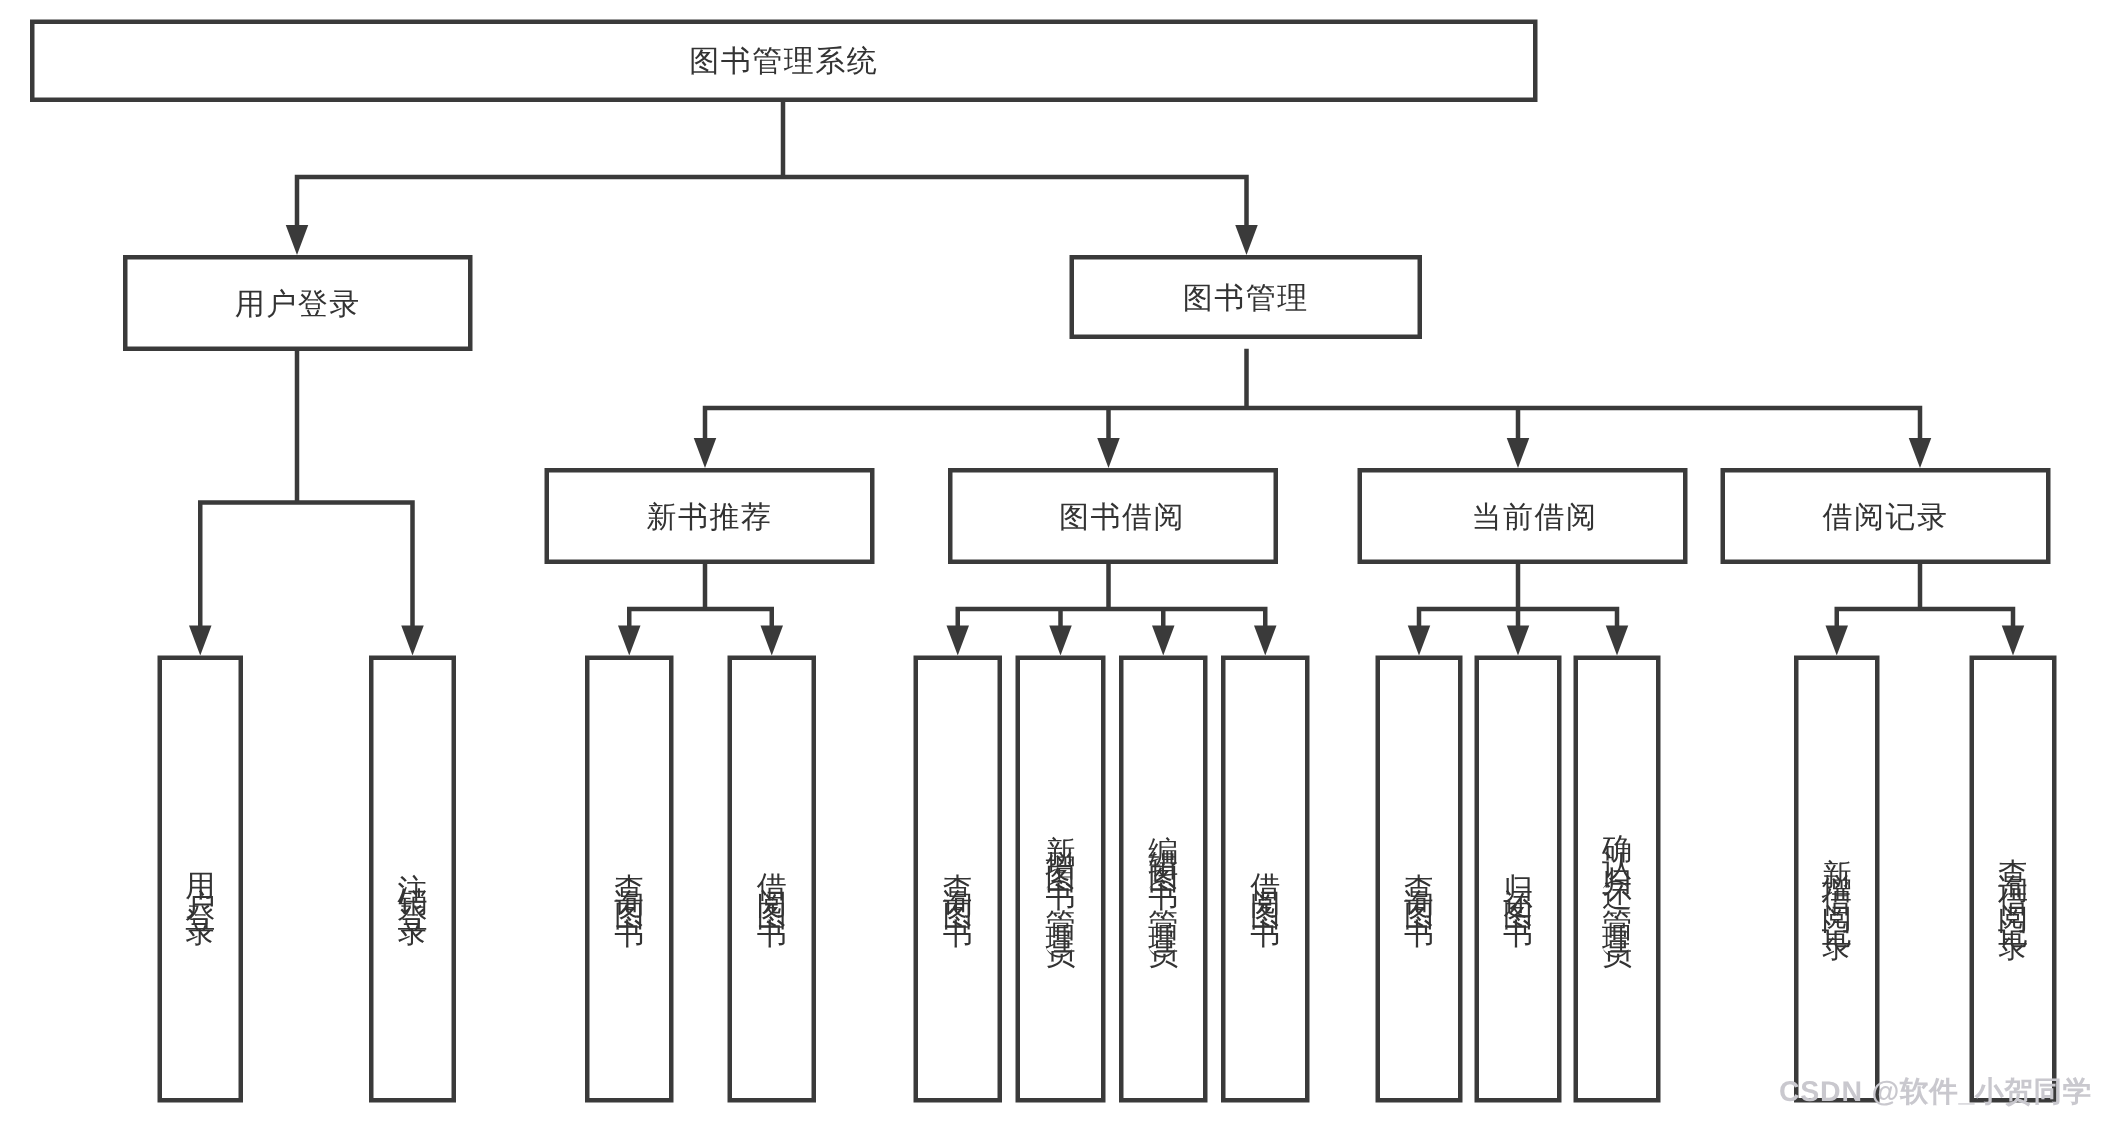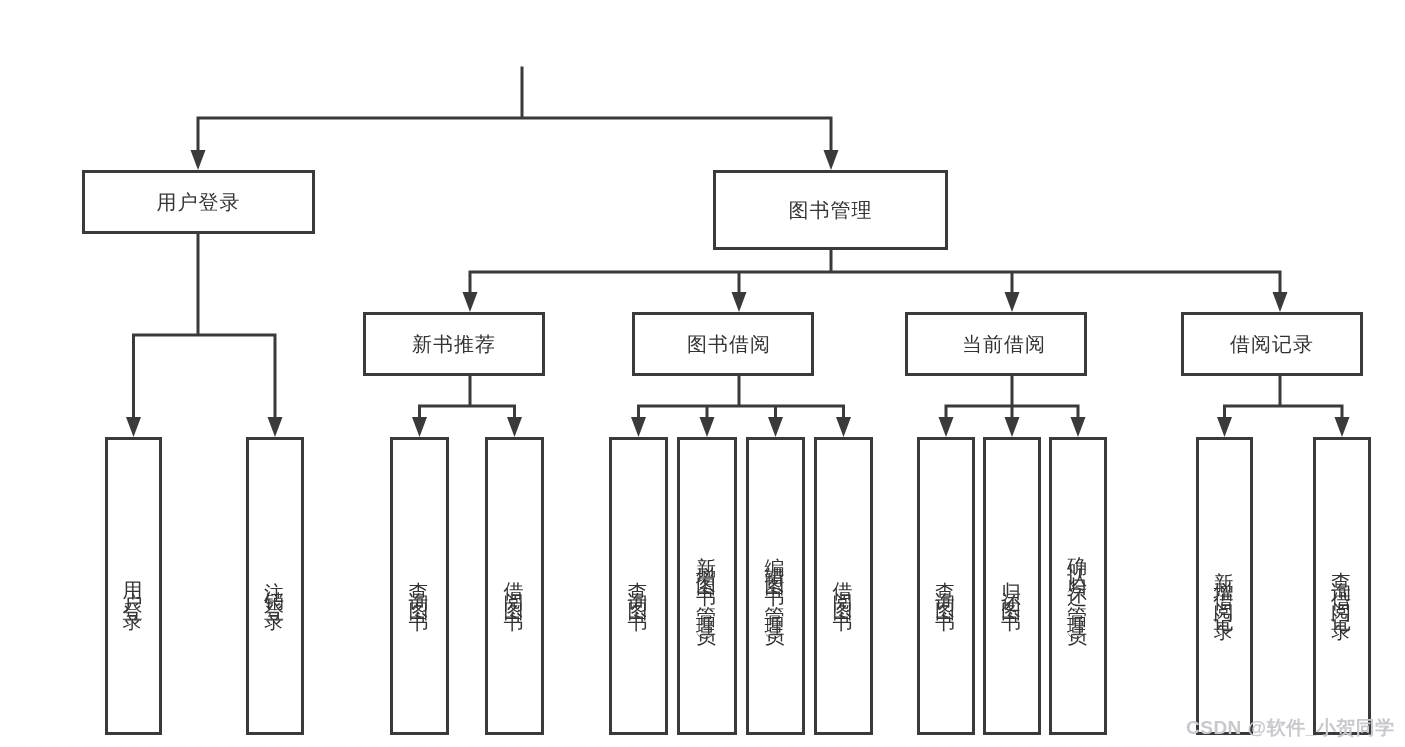--- a/index.html
+++ b/index.html
@@ -29,27 +29,27 @@
   .vbox {
     writing-mode: vertical-rl;
     text-orientation: mixed;
     letter-spacing: 10px;
     font-size: 20px;
   }
   
   .n-root   { left: 20px;  top: 13px;  width: 1005px; height: 55px; }
   
   .n-login  { left: 82px;  top: 170px; width: 233px; height: 64px; }
-  .n-mgmt   { left: 713px; top: 170px; width: 235px; height: 80px; }
+  .n-mgmt   { left: 713px; top: 170px; width: 235px; height: 56px; }
   
-  .n-l3 { top: 312px; width: 182px; height: 64px; }
+  .n-l3 { top: 312px; width: 220px; height: 64px; }
   .n-newbook { left: 363px; }
   .n-borrow  { left: 632px; padding-left: 12px; }
   .n-current { left: 905px; padding-left: 16px; }
-  .n-records { left: 1181px; }
+  .n-records { left: 1147px; }
   
   .n-leaf { top: 437px; height: 298px; }
   .l-g1a { left: 105px;  width: 57px; }
   .l-g1b { left: 246px;  width: 58px; }
   .l-g2a { left: 390px;  width: 59px; }
   .l-g2b { left: 485px;  width: 59px; }
   .l-g3a { left: 609px;  width: 59px; }
   .l-g3b { left: 677px;  width: 60px; }
   .l-g3c { left: 746px;  width: 59px; }
   .l-g3d { left: 814px;  width: 59px; }
@@ -108,20 +108,21 @@
       <polygon points="768,417 783,417 775.5,437"></polygon>
       <polygon points="836,417 851,417 843.5,437"></polygon>
       <polygon points="938.5,417 953.5,417 946,437"></polygon>
       <polygon points="1004.5,417 1019.5,417 1012,437"></polygon>
       <polygon points="1070.5,417 1085.5,417 1078,437"></polygon>
       <polygon points="1217,417 1232,417 1224.5,437"></polygon>
       <polygon points="1334.5,417 1349.5,417 1342,437"></polygon>
     </g>
   </svg>
 
+  <div class="box n-root">图书管理系统</div>
 
   <div class="box n-login">用户登录</div>
   <div class="box n-mgmt">图书管理</div>
 
   <div class="box n-l3 n-newbook">新书推荐</div>
   <div class="box n-l3 n-borrow">图书借阅</div>
   <div class="box n-l3 n-current">当前借阅</div>
   <div class="box n-l3 n-records">借阅记录</div>
 
   <div class="box vbox n-leaf l-g1a">用户登录</div>

